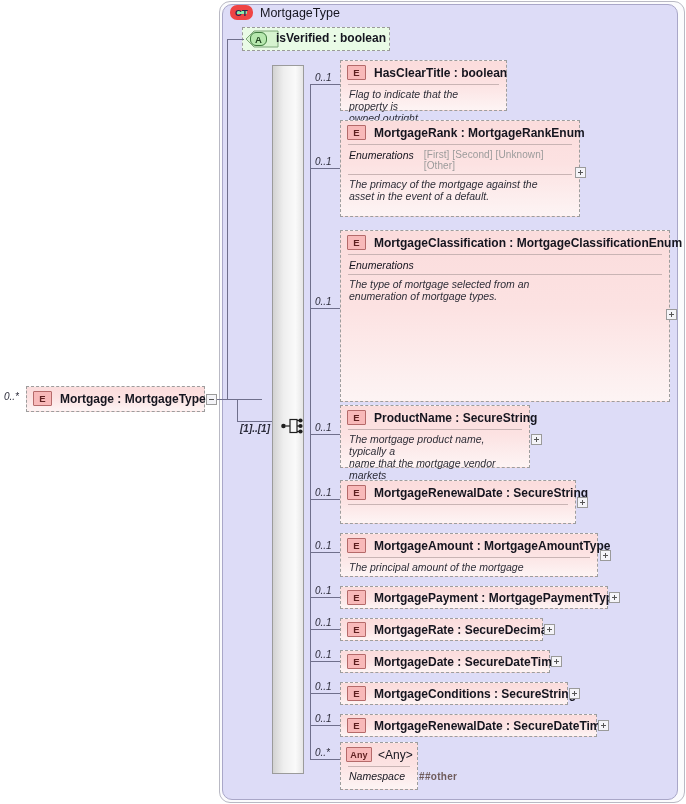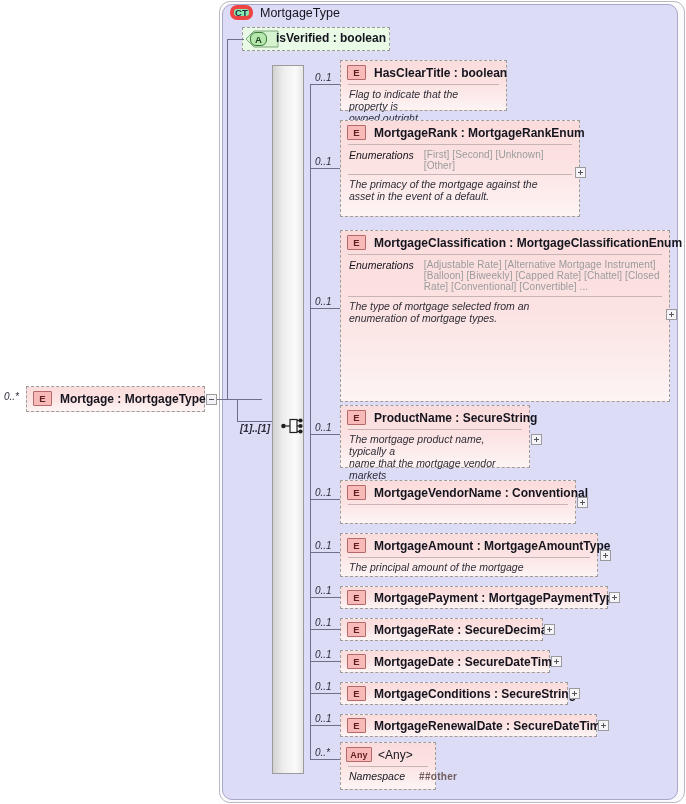--- a/index.html
+++ b/index.html
@@ -25,21 +25,21 @@
   }
 
   
   .ct-header{position:absolute;left:230px;top:5px;display:flex;align-items:center;gap:7px;}
   .badge{
     display:inline-flex;align-items:center;justify-content:center;
     font-size:10px;font-weight:bold;letter-spacing:.2px;
     box-sizing:border-box;
   }
   .badge-ct{
-    width:23px;height:15px;border:4px solid #ef4444;border-radius:7px;
+    width:23px;height:15px;border:6px solid #ef4444;border-radius:7px;
     background:#86efac;color:#26264d;font-size:9.5px;
   }
   .ct-title{font-size:12.5px;color:#15151f;font-weight:normal;}
 
   
   .attr-box{
     position:absolute;left:242px;top:27px;width:148px;height:24px;
     border:1px dashed #9a9a9a;background:#e9fbe6;
     box-sizing:border-box;
   }
@@ -218,30 +218,20 @@
   <div class="ln ln-h" style="left:310px;top:308px;width:30px;"></div>
   <span class="occ" style="left:315px;top:296px;">0..1</span>
   <div class="el-box" style="left:340px;top:230px;width:330px;height:172px;">
     <div class="el-head">
       <span class="badge el-badge">E</span>
       <span class="el-name">MortgageClassification : MortgageClassificationEnum</span>
     </div>
     <div class="sep"></div>
     <div class="enum-wrap">
       <span class="enum-label">Enumerations</span>
-      <span class="enum-list">[Adjustable Rate]
-[Alternative Mortgage Instrument]
-[Balloon]
-[Biweekly]
-[Capped Rate]
-[Chattel]
-[Closed Rate]
-[Conventional]
-[Convertible]
-...</span>
     </div>
     <div class="sep"></div>
     <div class="el-doc">The type of mortgage selected from an
 enumeration of mortgage types.</div>
   </div>
   <div class="pm plus" style="left:666px;top:309px;"></div>
 
   <div class="ln ln-h" style="left:310px;top:434px;width:30px;"></div>
   <span class="occ" style="left:315px;top:422px;">0..1</span>
   <div class="el-box" style="left:340px;top:405px;width:190px;height:63px;">
@@ -254,21 +244,21 @@
 name that the mortgage vendor markets
 the mortgage under.</div>
   </div>
   <div class="pm plus" style="left:531px;top:434px;"></div>
 
   <div class="ln ln-h" style="left:310px;top:499px;width:30px;"></div>
   <span class="occ" style="left:315px;top:487px;">0..1</span>
   <div class="el-box" style="left:340px;top:480px;width:236px;height:44px;">
     <div class="el-head">
       <span class="badge el-badge">E</span>
-      <span class="el-name">MortgageVendorName : Conventional</span>
+      <span class="el-name">MortgageRenewalDate : SecureString</span>
     </div>
     <div class="sep"></div>
   </div>
   <div class="pm plus" style="left:577px;top:497px;"></div>
 
   <div class="ln ln-h" style="left:310px;top:552px;width:30px;"></div>
   <span class="occ" style="left:315px;top:540px;">0..1</span>
   <div class="el-box" style="left:340px;top:533px;width:258px;height:44px;">
     <div class="el-head">
       <span class="badge el-badge">E</span>
@@ -324,21 +314,21 @@
   <div class="el-box" style="left:340px;top:714px;width:257px;height:23px;">
     <div class="el-head" style="padding-top:3px;">
       <span class="badge el-badge">E</span>
       <span class="el-name">MortgageRenewalDate : SecureDateTime</span>
     </div>
   </div>
   <div class="pm plus" style="left:598px;top:720px;"></div>
 
   <div class="ln ln-h" style="left:310px;top:759px;width:30px;"></div>
   <span class="occ" style="left:315px;top:747px;">0..*</span>
-  <div class="el-box" style="left:340px;top:742px;width:96px;height:48px;">
+  <div class="el-box" style="left:340px;top:742px;width:78px;height:48px;">
     <div class="el-head" style="padding:4px 6px 4px 5px;gap:6px;">
       <span class="badge el-badge-any">Any</span>
       <span class="el-name-plain">&lt;Any&gt;</span>
     </div>
     <div class="sep"></div>
     <div class="ns-row">
       <span class="ns-label">Namespace</span>
       <span class="ns-val">##other</span>
     </div>
   </div>

